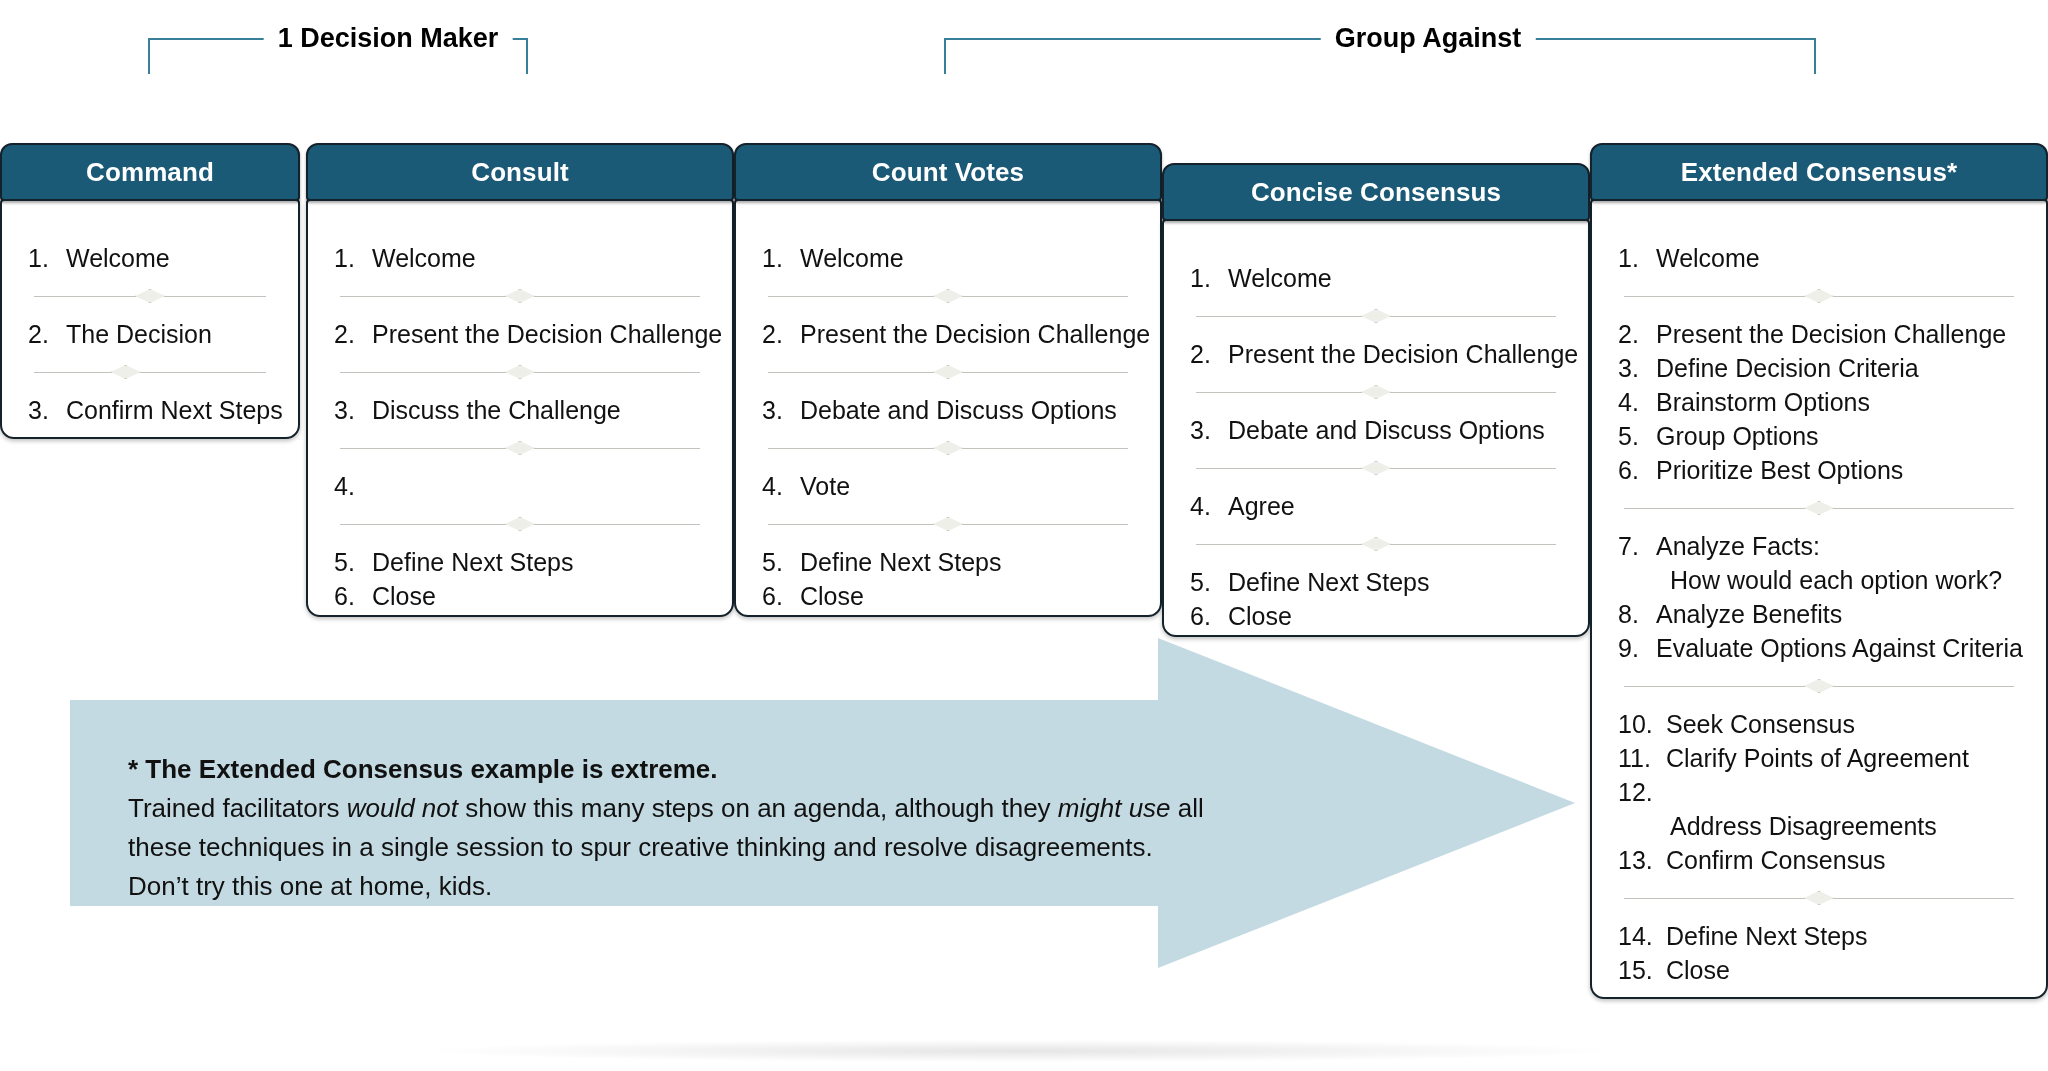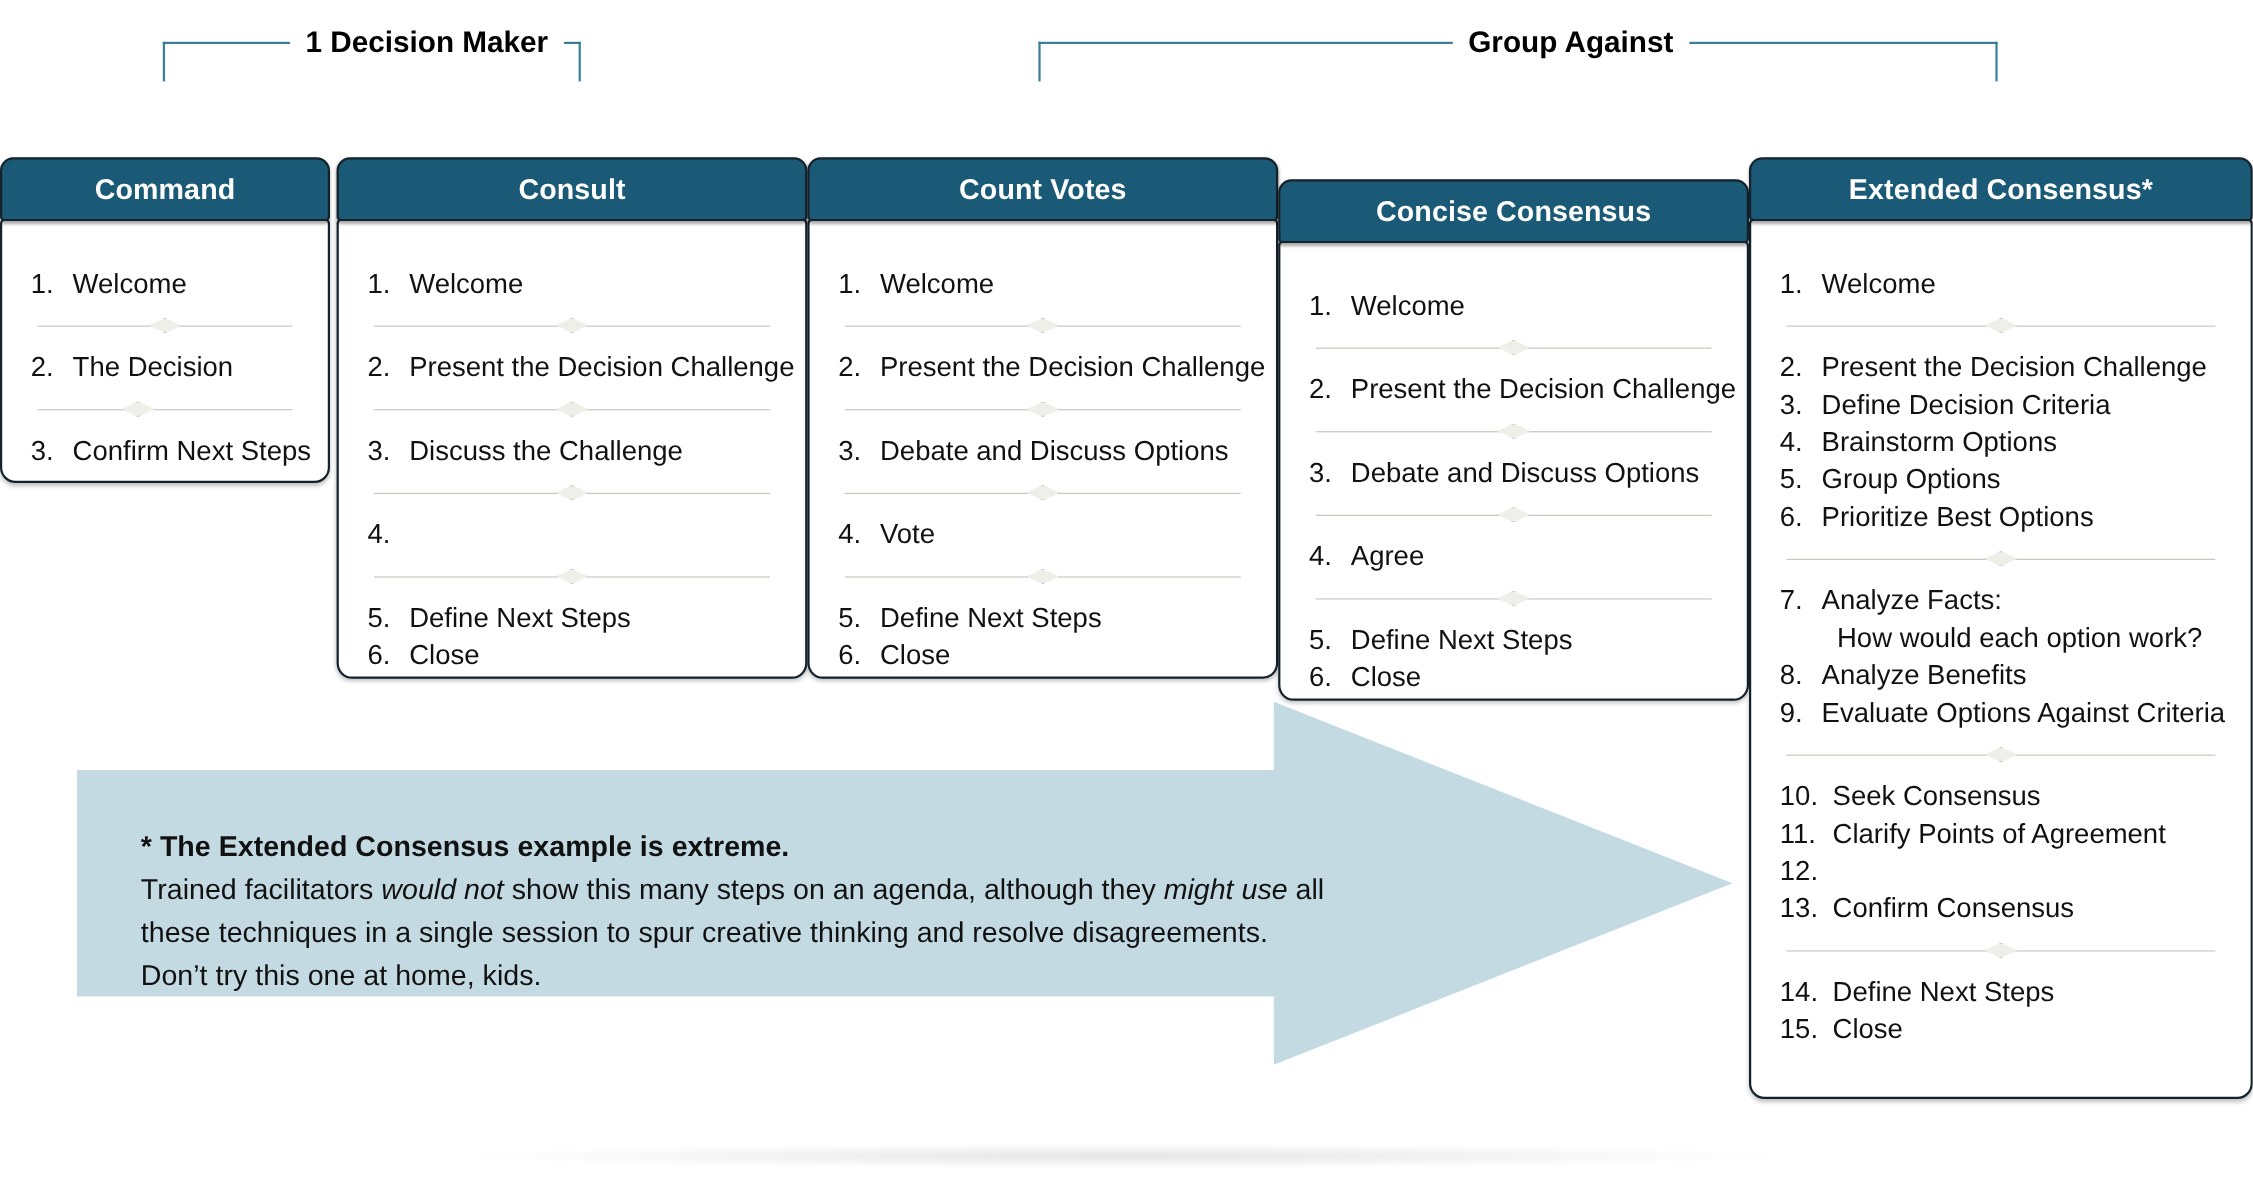--- a/index.html
+++ b/index.html
@@ -433,20 +433,23 @@
               <span class="num">10.</span>
               <span class="txt">Seek Consensus</span>
             </li>
             <li class="agenda-item wide">
               <span class="num">11.</span>
               <span class="txt">Clarify Points of Agreement</span>
             </li>
             <li class="agenda-item wide">
               <span class="num">12.</span>
             </li>
+            <li class="agenda-item wide indent">
+              <span class="txt">Address Disagreements</span>
+            </li>
             <li class="agenda-item wide">
               <span class="num">13.</span>
               <span class="txt">Confirm Consensus</span>
             </li>
             <li class="divider">
               <div class="dline" style="background: rgb(195, 195, 189);"></div>
               <div class="dgem" style="left: 50%; background: rgb(239, 239, 233); border-color: rgb(195, 195, 189);"></div>
             </li>
             <li class="agenda-item wide">
               <span class="num">14.</span>

